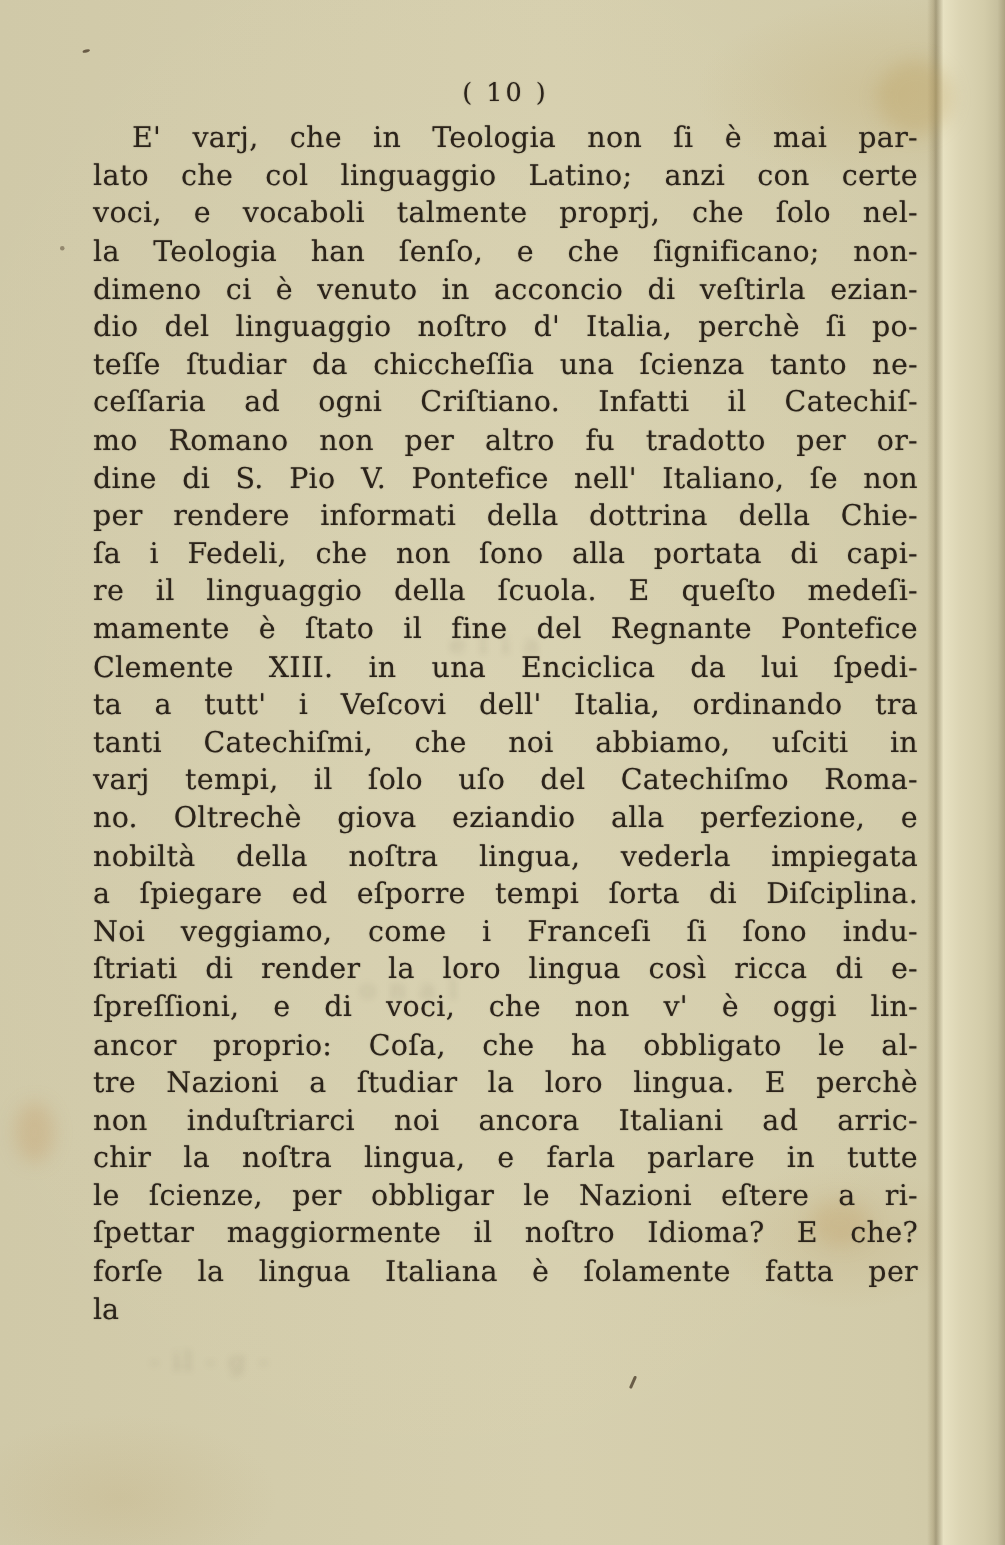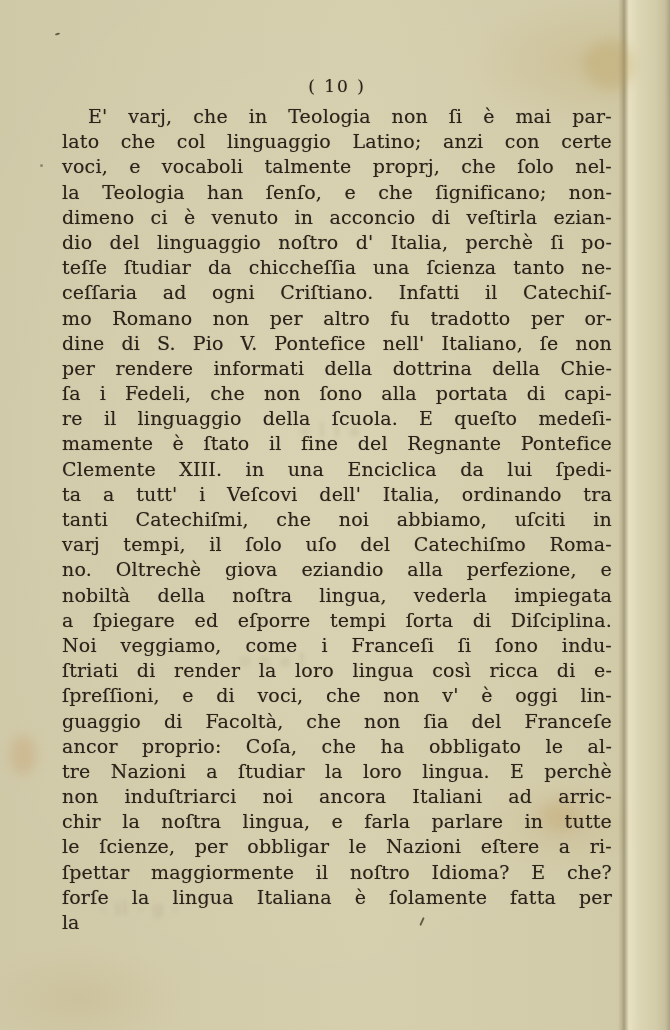--- a/index.html
+++ b/index.html
@@ -34,21 +34,20 @@
       #c7c09e 47px,
       rgba(110,98,66,0.35) 52px);
   }
   .content { position: absolute; left: 62px; top: 52px; width: 550px; }
   .folio {
     text-align: center;
     font-size: 17px;
     letter-spacing: 2px;
     margin-bottom: 8px;
     text-shadow: 0 0 1px rgba(43,35,26,0.45);
-    margin-top: 24px;
   }
   .textblock {
     width: 550px;
     font-size: 19px;
     line-height: 25.2px;
     letter-spacing: 0.2px;
     text-shadow: 0 0 1px rgba(43,35,26,0.40);
   }
   .line {
     text-align: justify;
@@ -118,21 +117,20 @@
       <div class="line">Clemente XIII. in una Enciclica da lui ſpedi-</div>
       <div class="line">ta a tutt' i Veſcovi dell' Italia, ordinando tra</div>
       <div class="line">tanti Catechiſmi, che noi abbiamo, uſciti in</div>
       <div class="line">varj tempi, il ſolo uſo del Catechiſmo Roma-</div>
       <div class="line">no. Oltrechè giova eziandio alla perfezione, e</div>
       <div class="line">nobiltà della noſtra lingua, vederla impiegata</div>
       <div class="line">a ſpiegare ed eſporre tempi ſorta di Diſciplina.</div>
       <div class="line">Noi veggiamo, come i Franceſi ſi ſono indu-</div>
       <div class="line">ſtriati di render la loro lingua così ricca di e-</div>
       <div class="line">ſpreſſioni, e di voci, che non v' è oggi lin-</div>
-      <div class="line">guaggio di Facoltà, che non ſia del Franceſe</div>
       <div class="line">ancor proprio: Coſa, che ha obbligato le al-</div>
       <div class="line">tre Nazioni a ſtudiar la loro lingua. E perchè</div>
       <div class="line">non induſtriarci noi ancora Italiani ad arric-</div>
       <div class="line">chir la noſtra lingua, e farla parlare in tutte</div>
       <div class="line">le ſcienze, per obbligar le Nazioni eſtere a ri-</div>
       <div class="line">ſpettar maggiormente il noſtro Idioma? E che?</div>
       <div class="line">forſe la lingua Italiana è ſolamente fatta per</div>
     </div>
 
     <div class="catchword">la</div>

